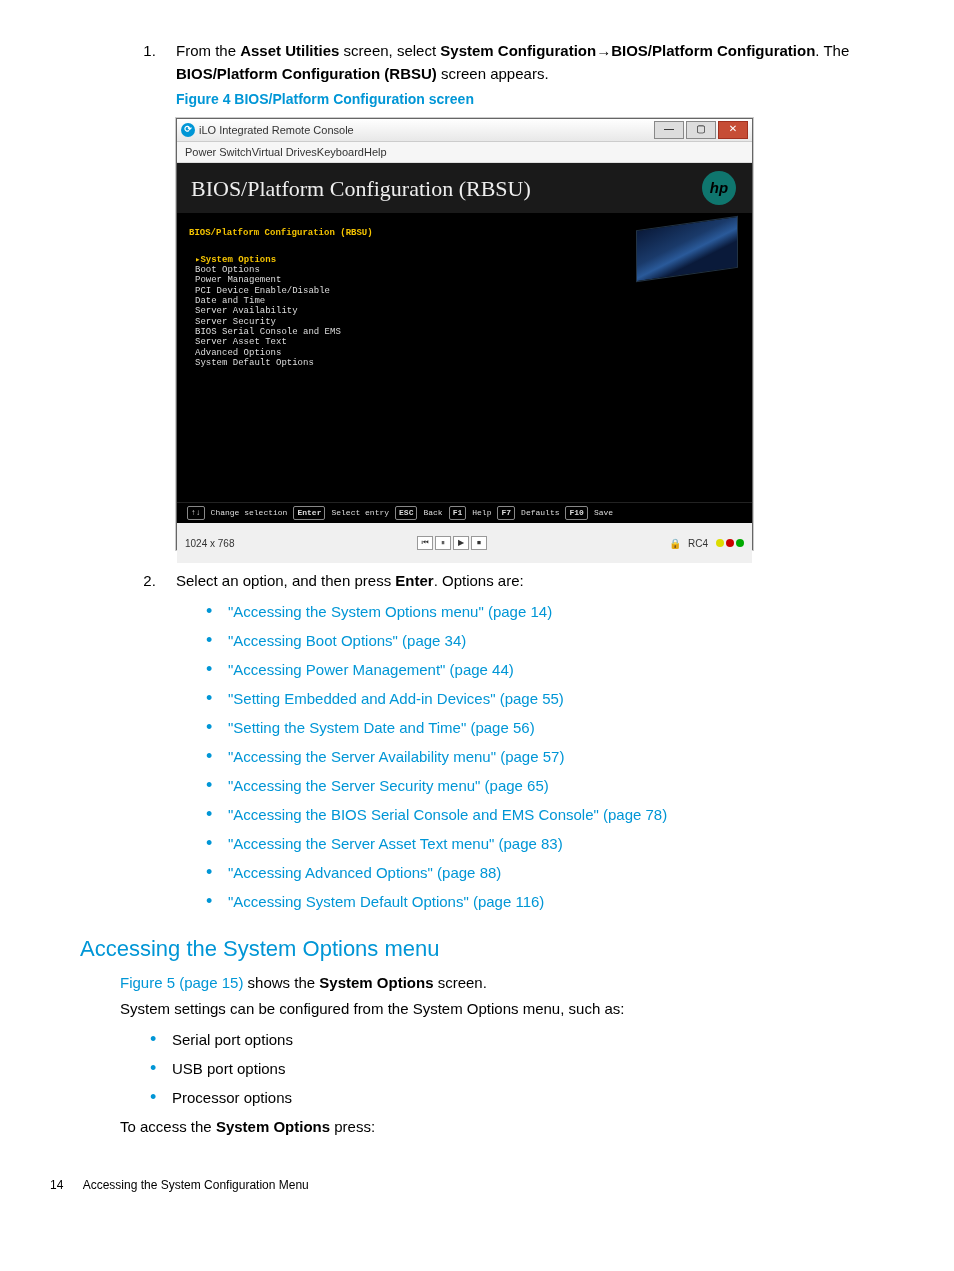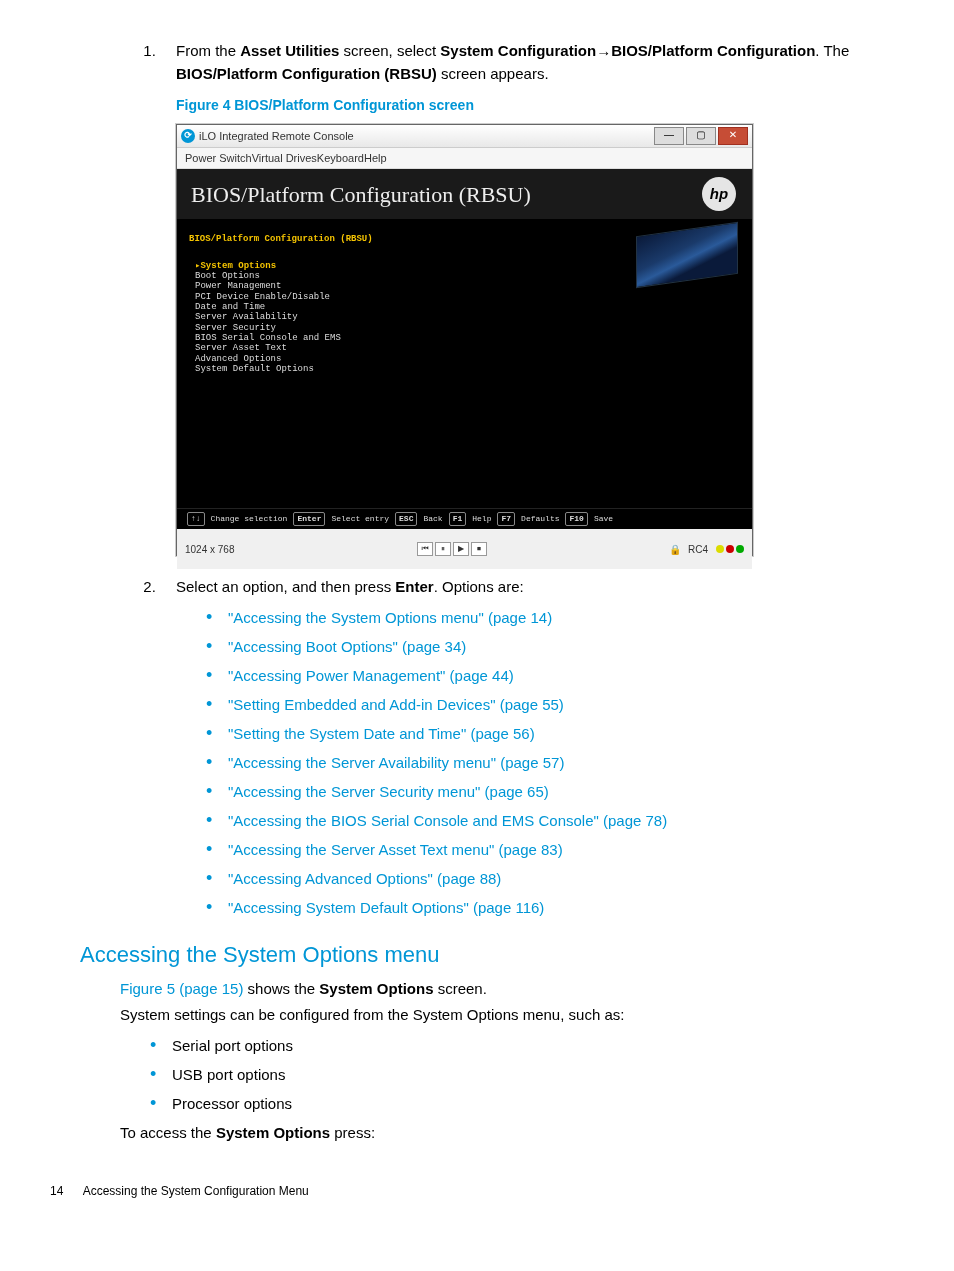--- a/index.html
+++ b/index.html
@@ -8,21 +8,21 @@
     font-family: Arial, Helvetica, sans-serif;
     font-size: 15px;
     color: #000;
     background: #fff;
     width: 954px;
     box-sizing: border-box;
   }
   .content { margin-left: 70px; }
   ol.steps { list-style: decimal; padding-left: 40px; margin: 0 0 12px 0; }
   ol.steps > li { padding-left: 16px; margin-bottom: 8px; line-height: 1.5; }
-  .figure-caption { color: #0096d6; font-weight: bold; margin: 10px 0 8px 0; font-size: 14px; }
+  .figure-caption { color: #0096d6; font-weight: bold; margin: 4px 0 8px 0; font-size: 14px; }
   .figure-link { color: #0096d6; }
   .link { color: #0096d6; text-decoration: none; }
   ul.bullets { list-style: none; padding-left: 30px; margin: 8px 0; }
   ul.bullets > li { position: relative; padding-left: 22px; margin: 8px 0; line-height: 1.4; }
   ul.bullets > li::before { content: "•"; color: #0096d6; position: absolute; left: 0; font-size: 18px; top:-2px; }
   .h2 { color: #0096d6; font-size: 22px; font-weight: normal; margin: 24px 0 10px -40px; }
   .para { margin: 4px 0; line-height: 1.5; }
   .footer { position: relative; margin-top: 40px; font-size: 12px; color:#000; }
   .footer .pgnum { display:inline-block; width:30px; }
   strong { font-weight: bold; }
@@ -42,21 +42,21 @@
   }
   .win-titlebar .ilo-icon { width:14px;height:14px;border-radius:50%;background:#0096d6;color:#fff;font-size:9px;display:inline-flex;align-items:center;justify-content:center;margin-right:4px;font-weight:bold;}
   .win-titlebar .title { flex:1; color:#333; }
   .win-btns { display:flex; }
   .win-btn { width:28px;height:16px;border:1px solid #888;background:#ddd;margin-left:2px;font-size:10px;text-align:center;line-height:14px;}
   .win-btn.close { background:#c64d36; color:#fff; border-color:#a03020;}
   .win-menu { height:20px; display:flex; align-items:center; padding:0 8px; background:#f6f6f6; font-size:11px; color:#333; border-bottom:1px solid #ddd;}
   .bios-area { background:#000; height: 360px; color:#fff; position:relative; padding:0; }
   .bios-header { background:#1a1a1a; height:50px; display:flex; align-items:center; padding:0 16px 0 14px; justify-content:space-between;}
   .bios-title { font-family: Georgia, serif; font-size:22px; color:#eee; font-weight:normal;}
-  .hp-logo { width:34px;height:34px;border-radius:50%;background:#e5e5e5;color:#000;display:flex;align-items:center;justify-content:center;font-weight:bold;font-style:italic;font-size:15px;}
+  .hp-logo { width:34px;height:34px;border-radius:50%;background:#0f766e;color:#000;display:flex;align-items:center;justify-content:center;font-weight:bold;font-style:italic;font-size:15px;}
   .bios-body { padding: 14px 12px 0 12px; font-family: "Courier New", monospace; font-size: 9px; color:#fff; position:relative; height: 270px;}
   .bios-crumb { color:#f5c400; font-weight:bold; margin-bottom:14px; font-size:9px;}
   .bios-menu { list-style:none; padding:0 0 0 6px; margin:0; }
   .bios-menu li { line-height:1.15; color:#ddd; font-size:9px; white-space:nowrap;}
   .bios-menu li.sel { color:#f5c400; font-weight:bold; }
   .bios-menu li.sel::before { content:"\25B8 "; color:#f5c400;}
   .server-img { position:absolute; right:14px; top:60px; width:100px; height:50px;
     background: linear-gradient(160deg,#0a1a3a,#1a3a6a 40%,#2a5a9a 55%,#0a1a3a 70%);
     transform: skewY(-8deg); border:1px solid #234;}
   .bios-keys { position:absolute; left:0; right:0; bottom:0; height:20px; background:#000; border-top:1px solid #222;

